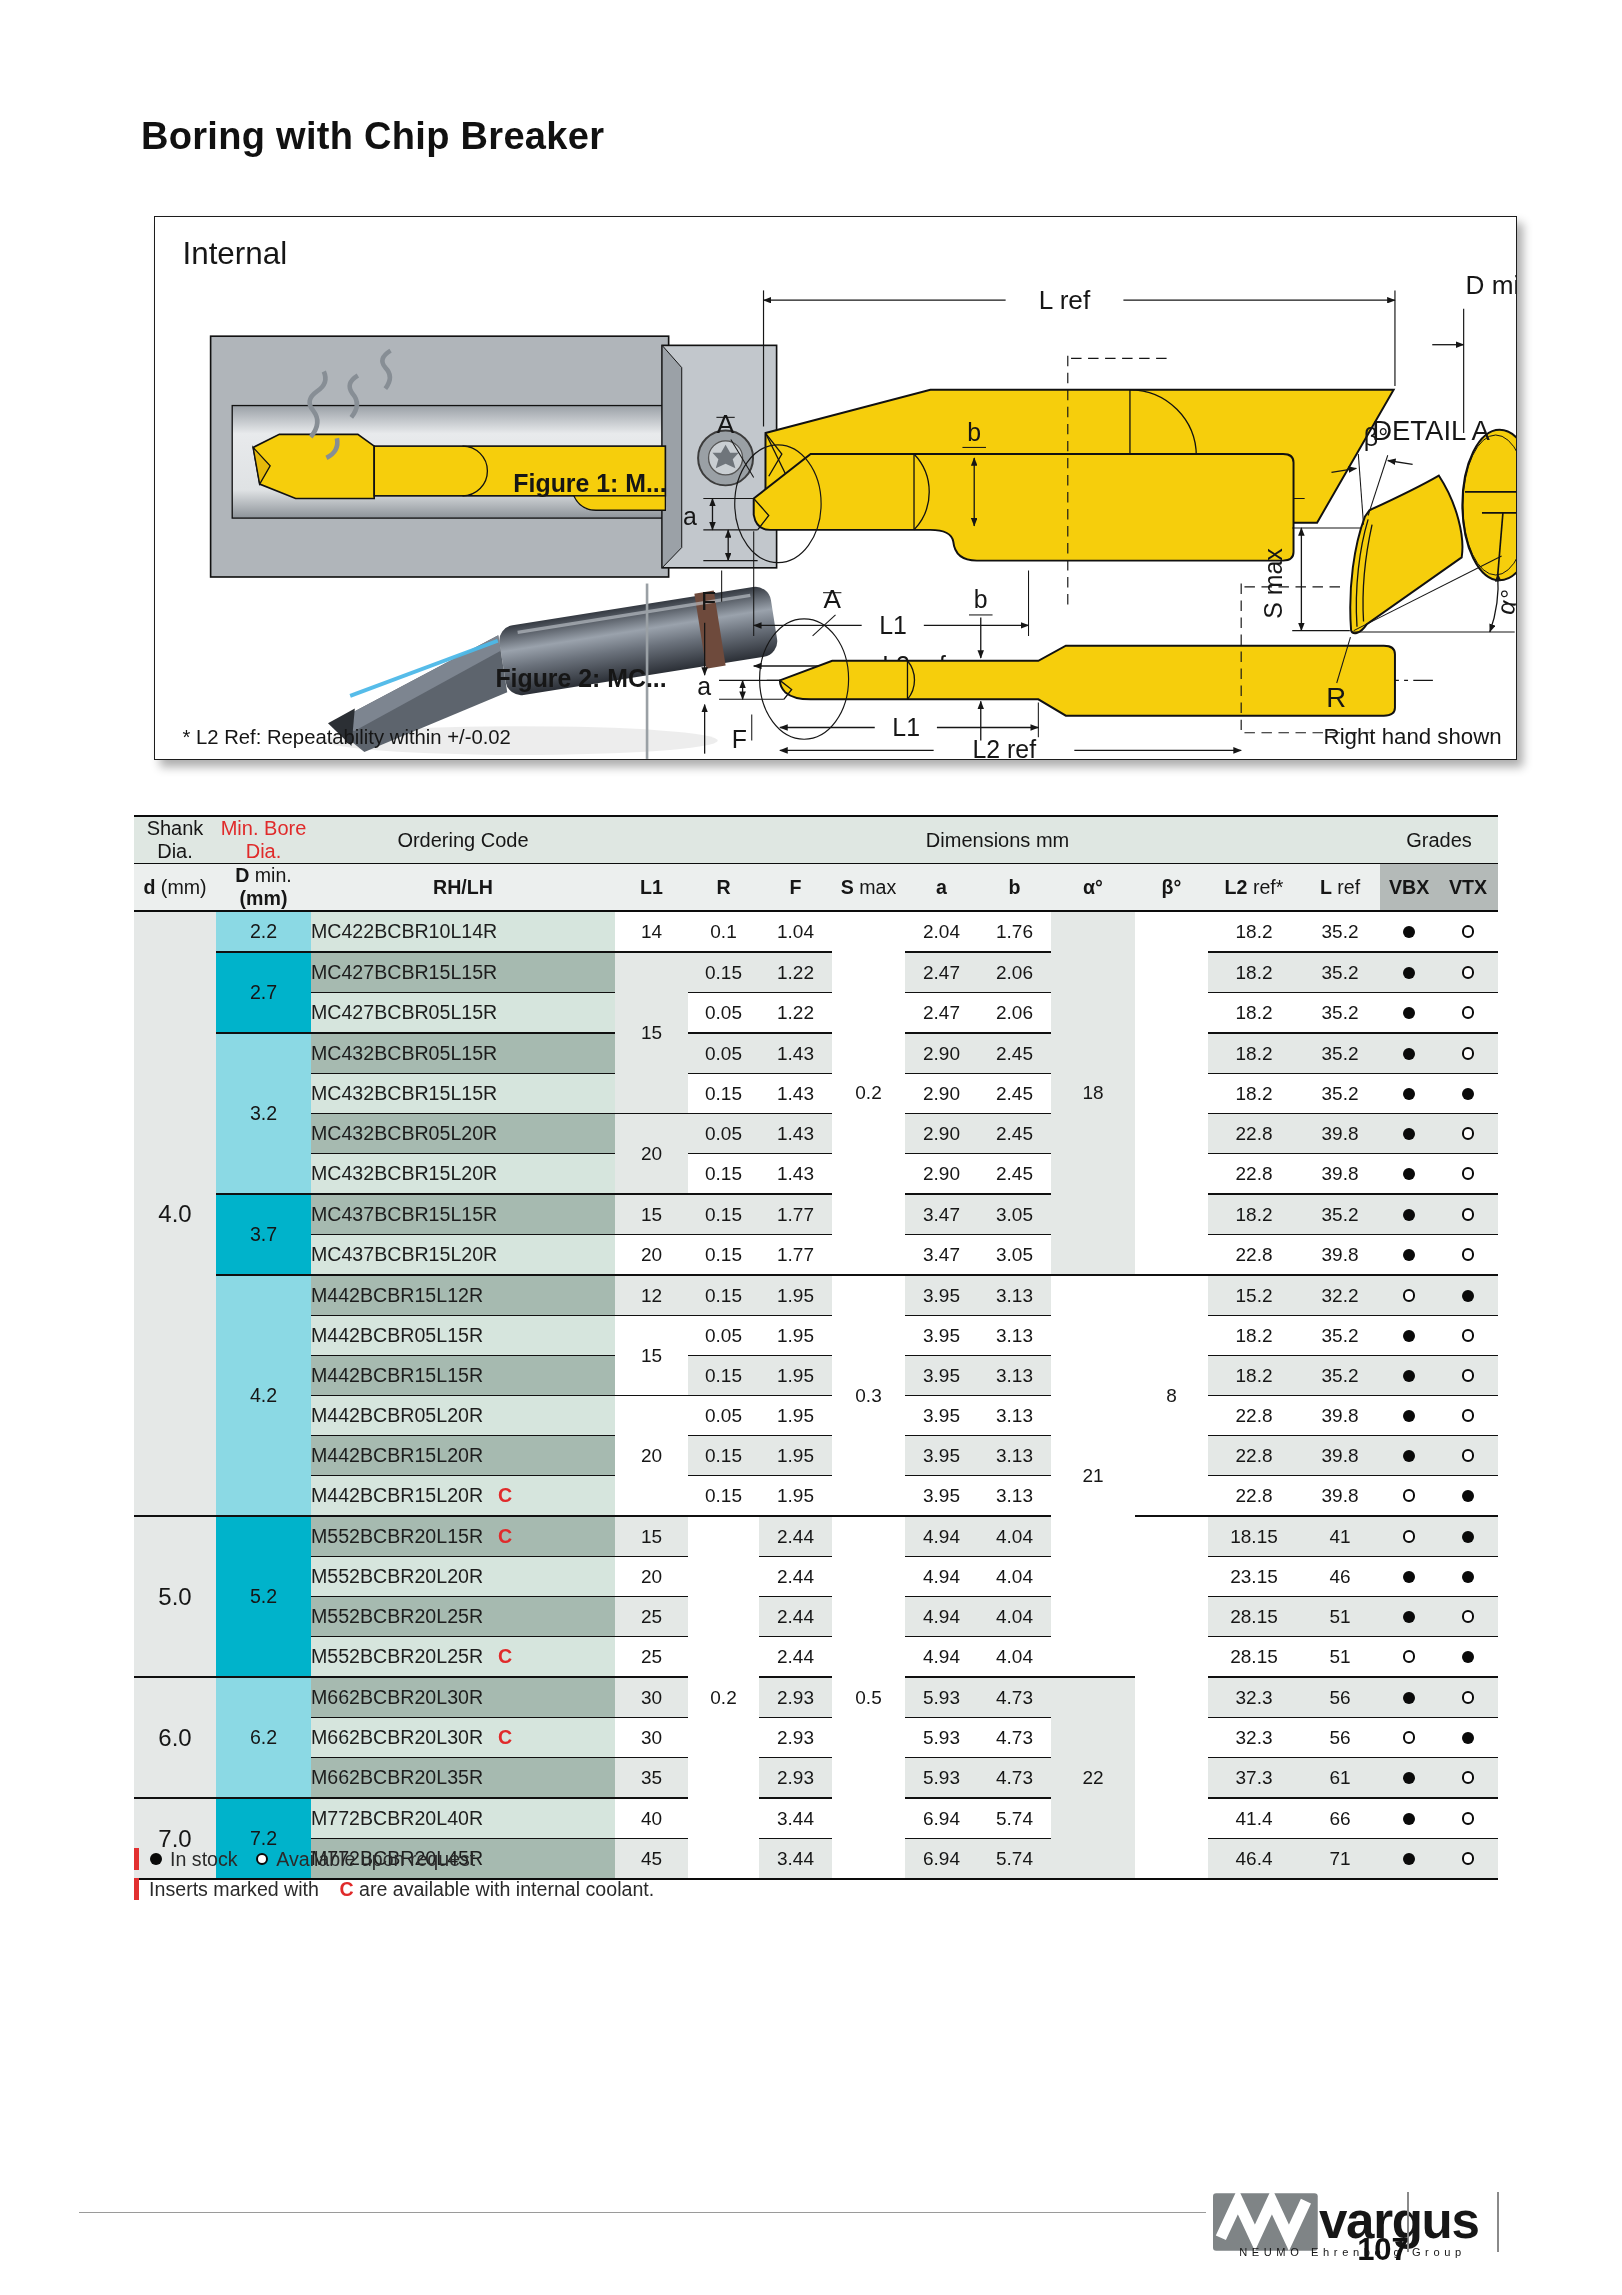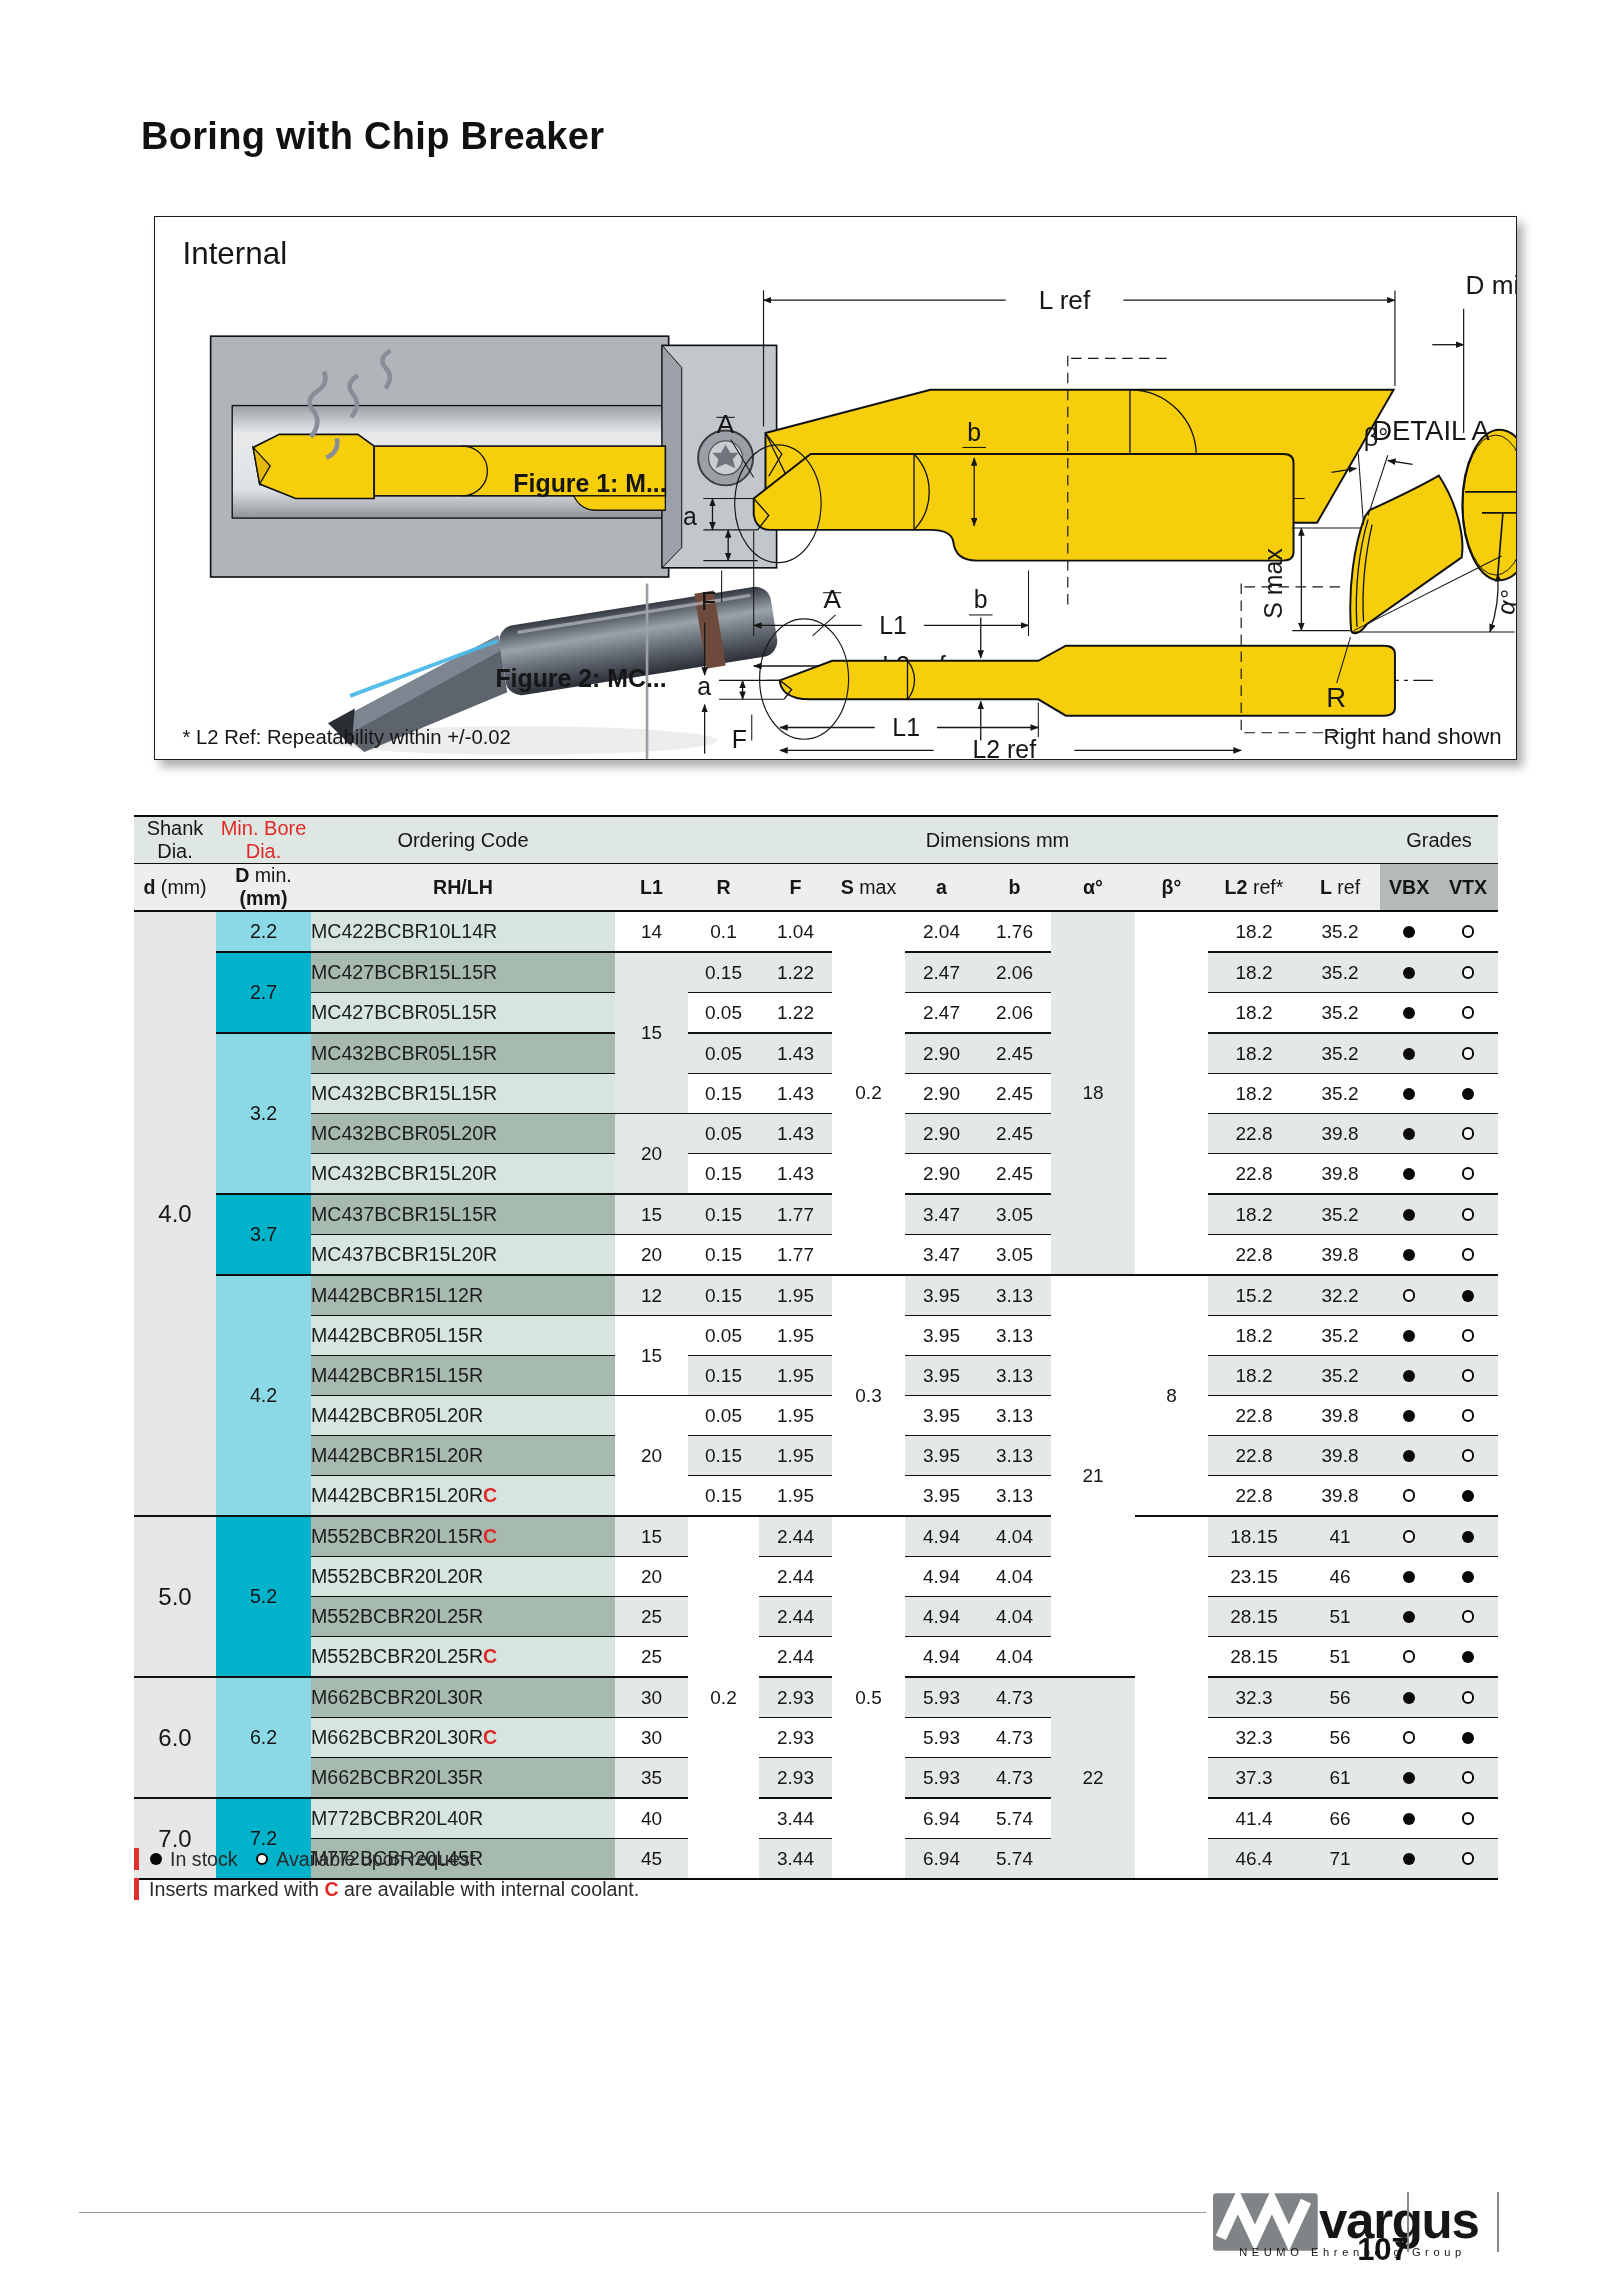--- a/index.html
+++ b/index.html
@@ -19,21 +19,21 @@
           border:1.6px solid #1c1c1c;box-shadow:5.9px 7.2px 9.2px rgba(0,0,0,.32);margin-left:17px;}
   .figbox svg{position:absolute;left:0;top:0;}
   
   table.spec{position:absolute;left:134px;top:815px;width:1364px;border-collapse:collapse;
              border-top:2.6px solid #0c0c0c;border-bottom:2.6px solid #0c0c0c;table-layout:fixed;}
   table.spec th,table.spec td{padding:0;font-weight:normal;}
   thead tr.h1 th{height:35px;background:var(--hdr1);font-size:20px;border-bottom:1.3px solid #0c0c0c;}
   thead tr.h2 th{height:35px;background:var(--hdr2);font-size:19.6px;border-bottom:2px solid #0c0c0c;}
   thead tr.h2 th.gr{background:var(--hdrG);}
   thead b{font-weight:bold;}
-  .redtxt{color:var(--red);}
+  .redtxt{color:var(--red);margin-left:15px;}
   tbody td{height:39px;font-size:19px;text-align:center;border-bottom:1.3px solid #101010;background:#fff;}
   tbody td.gb{border-bottom-width:2.3px;}
   td.td-code{text-align:left;padding-left:18.3px;font-size:19.6px;color:#1d1d1d;}
   td.td-d{background:var(--dcol);font-size:24px;}
   td.bg-bl{background:var(--cyL);font-size:19.6px;}
   td.bg-bd{background:var(--cyD);font-size:19.6px;}
   td.bg-cl{background:var(--codeL);}
   td.bg-cd{background:var(--codeD);}
   td.bg-g{background:var(--stripe);}
   td.bg-w{background:#fff;}

